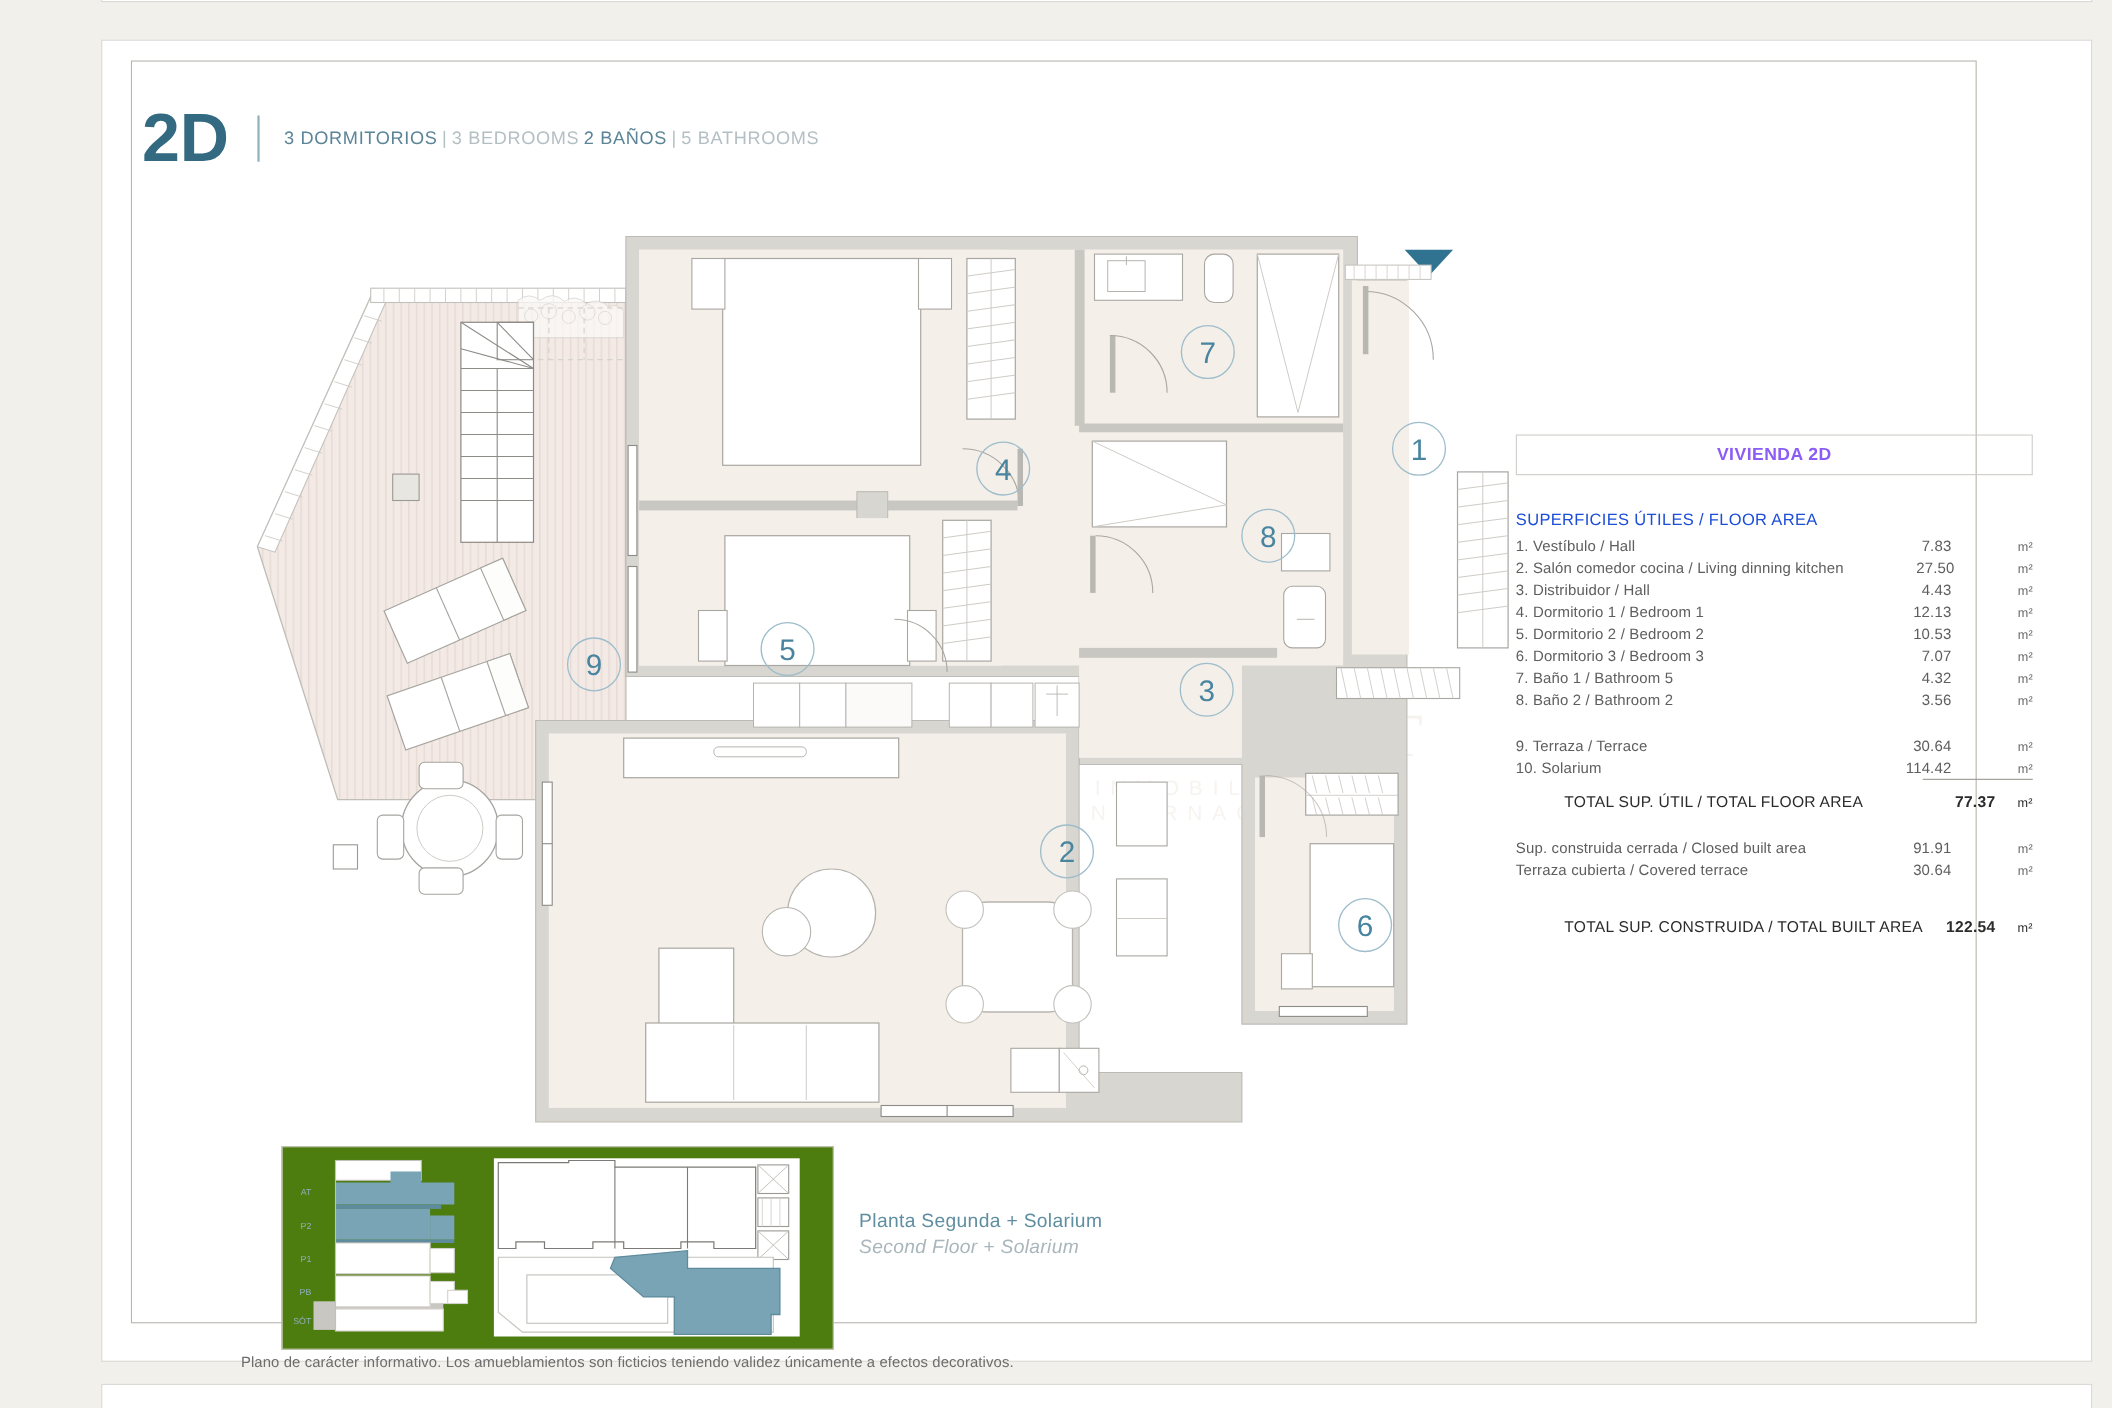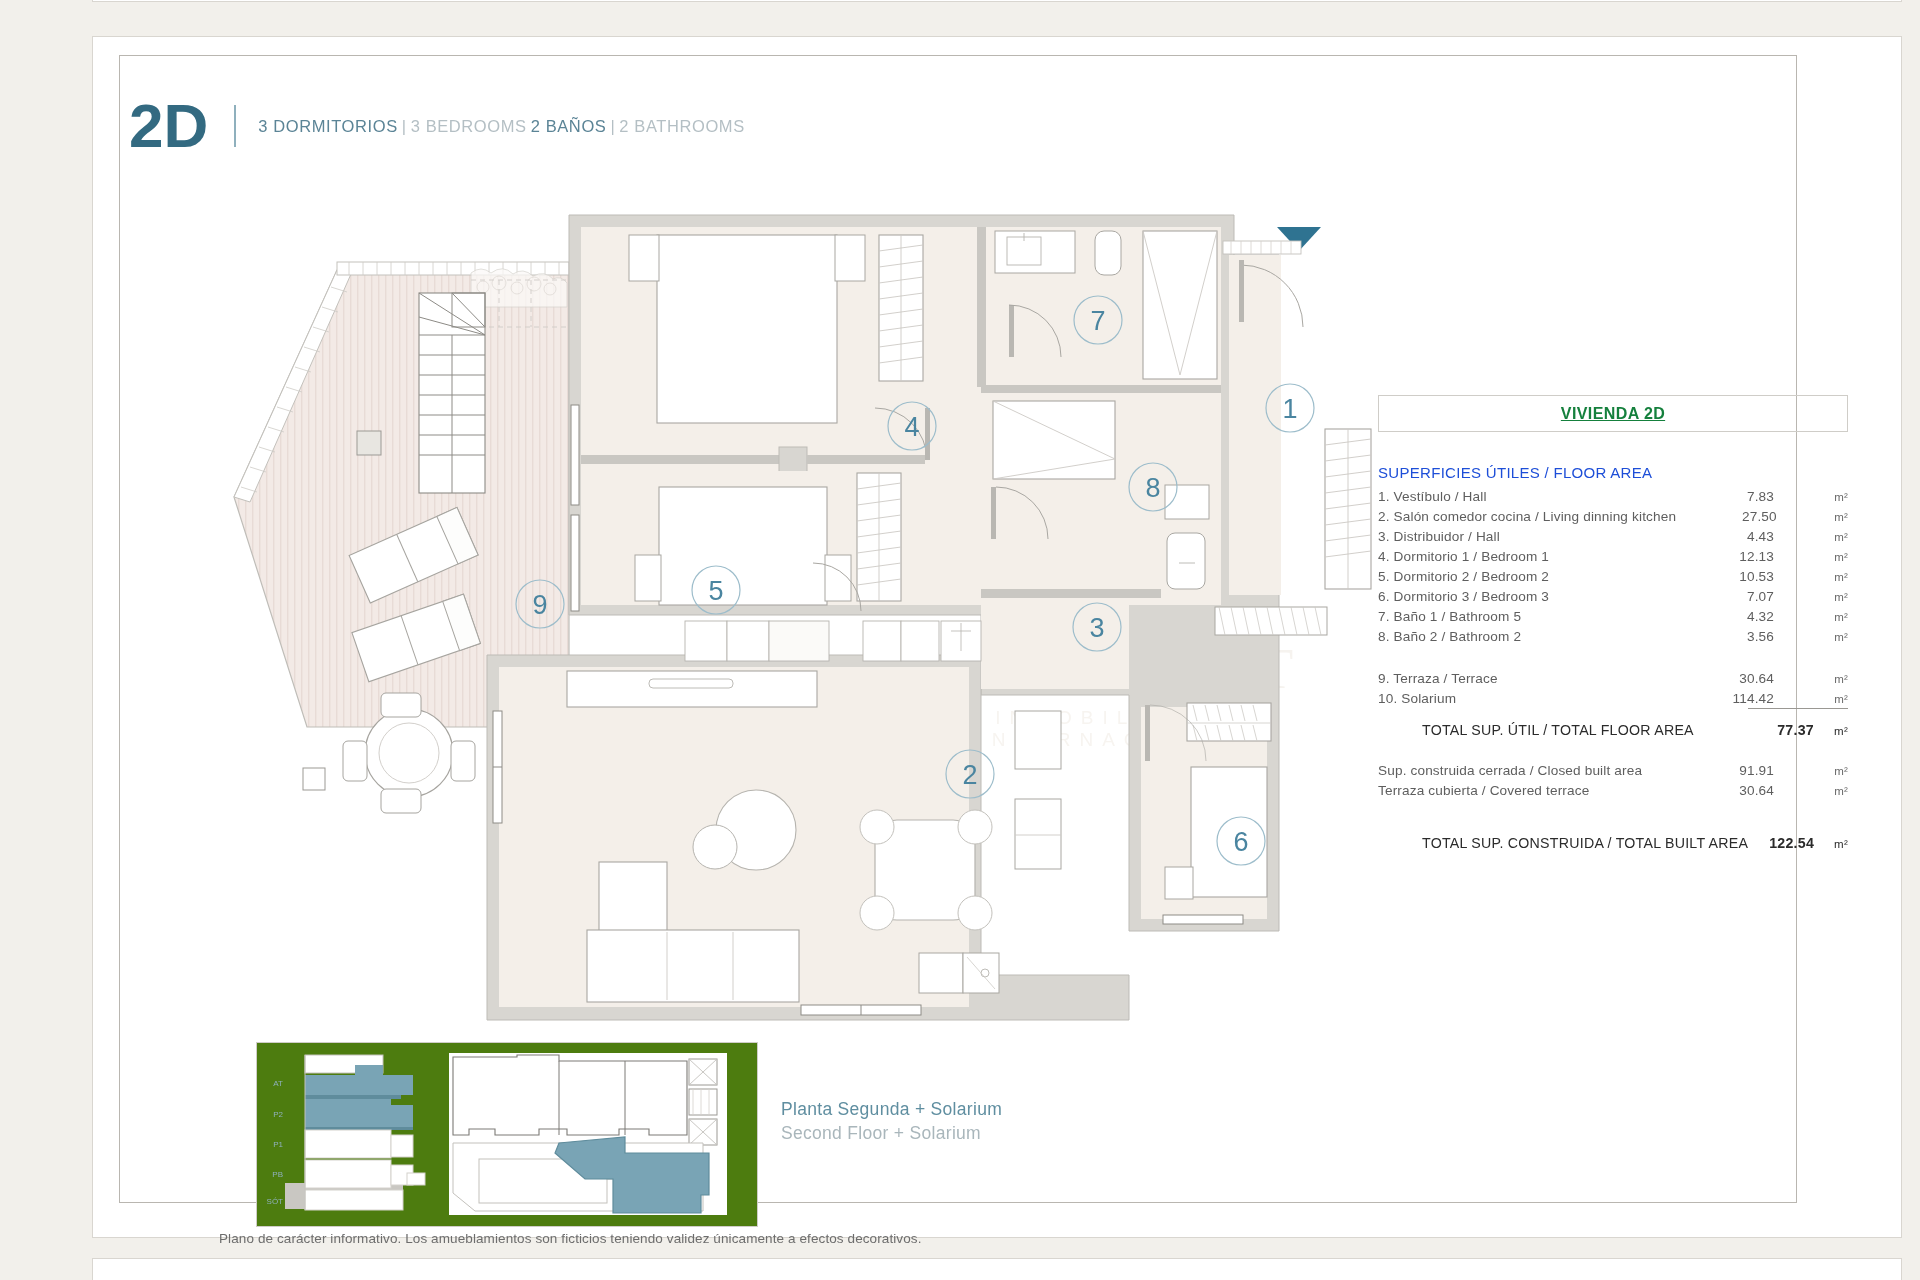--- a/index.html
+++ b/index.html
@@ -71,21 +71,21 @@
     left: 1285px; top: 358px;
     width: 470px;
     font-family: "Liberation Sans", sans-serif;
   }
   .legend-title-box {
     border: 1px solid #cfcdc8;
     text-align: center;
     padding: 9px 0 8px;
     margin-bottom: 26px;
   }
-  .legend-title { font-size: 16px; font-weight: bold; color: #15803d; letter-spacing: 0.4px; text-decoration: underline; }
+  .legend-title { font-size: 16px; font-weight: bold; color: #8b5cf6; letter-spacing: 0.4px; }
 
   .sec-head {
     font-size: 15px; color: #1d4ed8; letter-spacing: 0.3px;
     border-top: 1px solid #c9c7c2;
     padding-top: 6px; margin-bottom: 5px;
   }
   .sec-head.plain { border-top: none; }
 
   .row {
     display: flex; align-items: baseline;
@@ -118,21 +118,21 @@
     width: 502px; height: 185px;
     background: #4d7c0f;
     border: 1px solid #cfcdc8;
   }
 
   .floorcap {
     position: absolute;
     left: 688px; top: 1062px;
   }
   .floorcap .es { font-size: 17.5px; color: #5f8ea0; letter-spacing: 0.3px; }
-  .floorcap .en { font-size: 17.5px; color: #a9b6bb; letter-spacing: 0.3px; margin-top: 3px; }
+  .floorcap .en { font-size: 17.5px; color: #a9b6bb; letter-spacing: 0.3px; margin-top: 3px; font-style: italic; }
 
   .disclaimer {
     position: absolute;
     left: 126px; top: 1194px;
     font-size: 13.5px; color: #6d6d6d; letter-spacing: 0.1px;
   }
 
   
   .watermark {
     position: absolute; left: 760px; top: 600px;
@@ -157,21 +157,21 @@
   <div class="inner-frame"></div>
 
   <div class="hdr">
     <div class="hdr-code">2D</div>
     <div class="hdr-div"></div>
     <div class="hdr-lines">
       <div class="hdr-line">
         <span class="es">3 DORMITORIOS</span><span class="sep">|</span><span class="en">3 BEDROOMS</span>
       </div>
       <div class="hdr-line">
-        <span class="es">2 BAÑOS</span><span class="sep">|</span><span class="en">2 BATHROOMS</span>
+        <span class="es">2 BAÑOS</span><span class="sep">|</span><span class="en">5 BATHROOMS</span>
       </div>
     </div>
   </div>
 
   <div class="watermark">
     <div class="wm-name">MUNFORT</div>
     <div class="wm-sub">INMOBILIARIA INTERNACIONAL</div>
   </div>
 
   <div class="plan">

